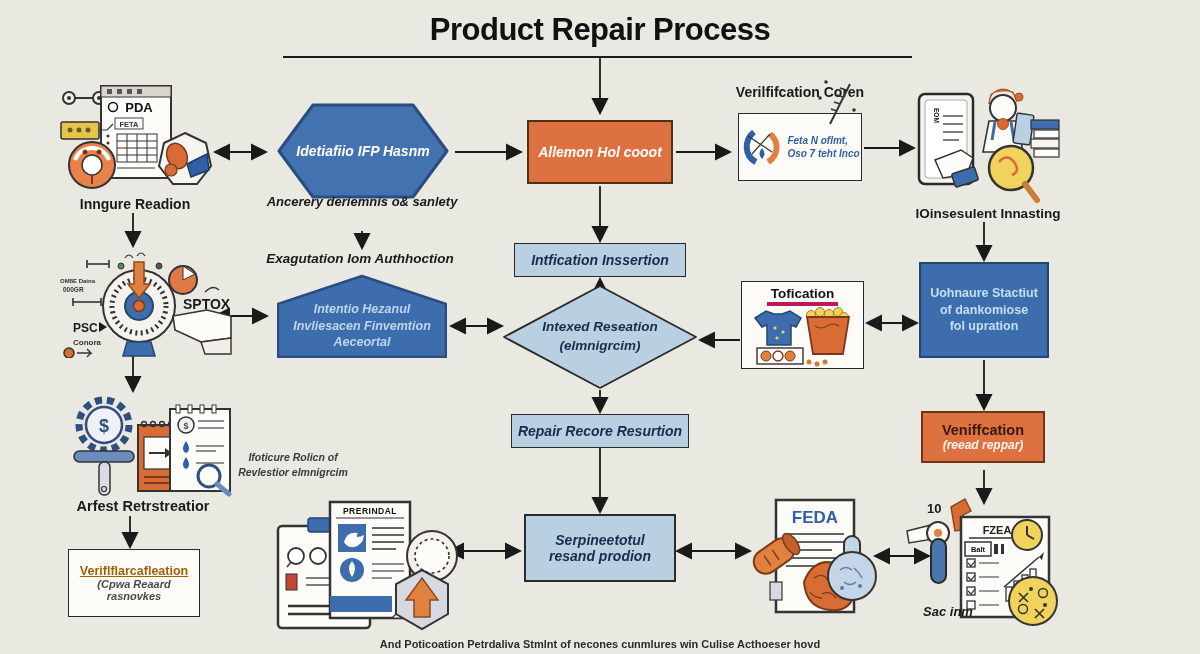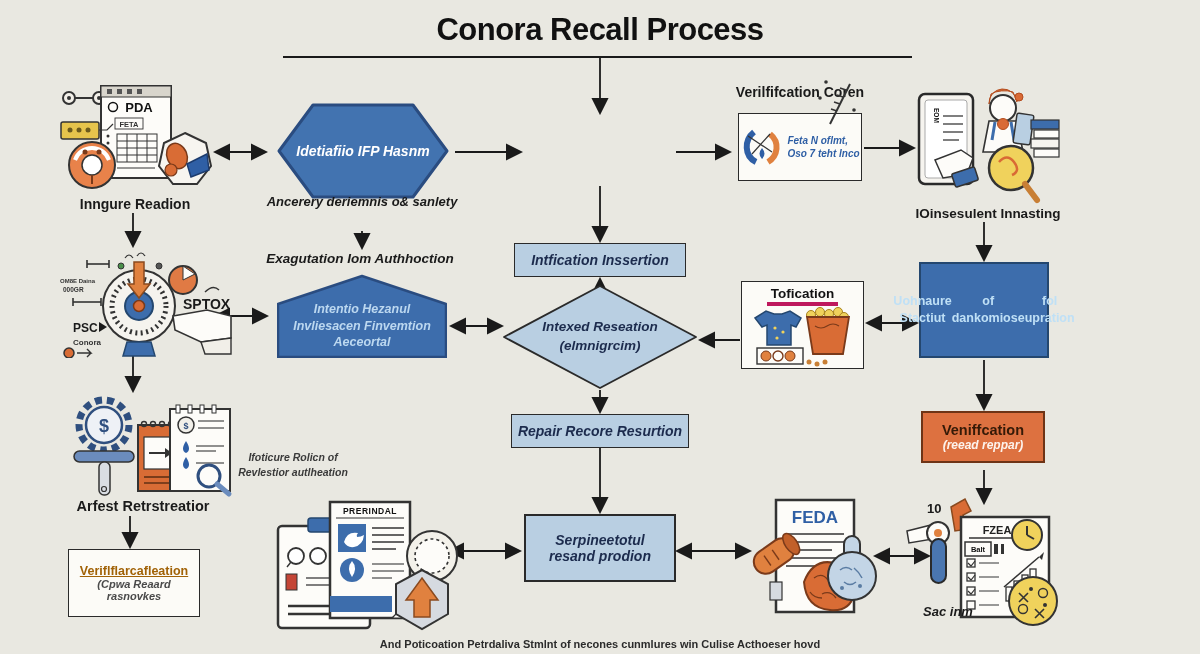--- a/index.html
+++ b/index.html
@@ -68,21 +68,21 @@
       <line x1="984" y1="360" x2="984" y2="408" marker-end="url(#ah)"></line>
       <line x1="984" y1="470" x2="984" y2="502" marker-end="url(#ah)"></line>
       <line x1="133" y1="356" x2="133" y2="390" marker-end="url(#ah)"></line>
       <line x1="130" y1="516" x2="130" y2="546" marker-end="url(#ah)"></line>
       <line x1="519" y1="551" x2="450" y2="551" marker-start="url(#ah)" marker-end="url(#ah)"></line>
       <line x1="678" y1="551" x2="749" y2="551" marker-start="url(#ah)" marker-end="url(#ah)"></line>
       <line x1="876" y1="556" x2="928" y2="556" marker-start="url(#ah)" marker-end="url(#ah)"></line>
     </g>
   </svg>
 
-  <div class="title">Conora Recall Process</div>
+  <div class="title">Product Repair Process</div>
   <div class="caption">And Poticoation Petrdaliva Stmlnt of necones cunmlures win Culise Acthoeser hovd</div>
 
   <svg class="icon-cluster" style="left:55px;top:82px;" width="160" height="115">
     <circle cx="14" cy="16" r="6" fill="#f2efe8" stroke="#333" stroke-width="2"></circle>
     <circle cx="14" cy="16" r="2" fill="#333"></circle>
     <line x1="20" y1="16" x2="38" y2="16" stroke="#333" stroke-width="2"></line>
     <circle cx="44" cy="16" r="6" fill="#f2efe8" stroke="#333" stroke-width="2"></circle>
     <circle cx="44" cy="16" r="2" fill="#333"></circle>
     <rect x="46" y="4" width="70" height="92" fill="#fdfcf9" stroke="#333" stroke-width="2"></rect>
     <rect x="46" y="4" width="70" height="11" fill="#d8d5cc" stroke="#333" stroke-width="1"></rect>
@@ -129,20 +129,23 @@
   <div class="shape-wrap" style="left:277px;top:101px;width:172px;height:100px;">
     <svg width="172" height="100">
       <polygon points="2,50 36,4 136,4 170,50 136,96 36,96" fill="#4273b0" stroke="#2a4c80" stroke-width="3" stroke-linejoin="round"></polygon>
     </svg>
     <div class="shape-text" style="color:#fff;font-weight:700;font-style:italic;font-size:14px;">
       <span>Idetiafiio IFP Hasnm</span>
     </div>
   </div>
   <div class="lbl it" style="left:252px;top:194px;width:220px;font-size:13px;">Ancerery deriemnis o&amp; sanlety</div>
 
+  <div class="node box-orange" style="left:527px;top:120px;width:146px;height:64px;">
+    <span class="t">Allemon Hol cooot</span>
+  </div>
 
   <div class="lbl" style="left:730px;top:84px;width:140px;font-size:14px;">Verilfifcation Coren</div>
   <div class="node box-white" style="left:738px;top:113px;width:124px;height:68px;z-index:2;">
     <svg width="44" height="46" style="flex:0 0 auto;">
       <path d="M14,8 C4,16 4,32 16,38" fill="none" stroke="#2f5fa5" stroke-width="6"></path>
       <path d="M30,10 C40,18 38,32 28,38" fill="none" stroke="#e0813f" stroke-width="6"></path>
       <line x1="8" y1="12" x2="32" y2="28" stroke="#333" stroke-width="1.2"></line>
       <line x1="30" y1="10" x2="12" y2="30" stroke="#333" stroke-width="1.2"></line>
       <path d="M22,24 q5,6 0,11 q-5,-5 0,-11" fill="#2f5fa5"></path>
     </svg>
@@ -264,21 +267,21 @@
       <rect x="12" y="42" width="46" height="16" fill="#fdfcf9" stroke="#333" stroke-width="1.4"></rect>
       <circle cx="21" cy="50" r="5" fill="#e0813f" stroke="#7a3a1a" stroke-width="1"></circle>
       <circle cx="33" cy="50" r="5" fill="#fdfcf9" stroke="#7a3a1a" stroke-width="1.4"></circle>
       <circle cx="45" cy="50" r="5" fill="#e0813f" stroke="#7a3a1a" stroke-width="1"></circle>
       <circle cx="64" cy="56" r="2.5" fill="#c87f35"></circle>
         <circle cx="72" cy="58" r="2.5" fill="#c87f35"></circle>
         <circle cx="80" cy="56" r="2.5" fill="#c87f35"></circle>
     </svg>
   </div>
 
-  <div class="node box-blue" style="left:919px;top:262px;width:130px;height:96px;">
+  <div class="node box-blue" style="left:919px;top:262px;width:130px;height:96px;flex-direction:column;">
     <span class="t">Uohnaure Stactiut</span>
     <span class="t">of dankomiose</span>
     <span class="t">fol upration</span>
   </div>
 
   <div class="node box-lblue" style="left:511px;top:414px;width:178px;height:34px;">
     <span class="t">Repair Recore Resurtion</span>
   </div>
 
   <div class="node box-orange" style="left:921px;top:411px;width:124px;height:52px;flex-direction:column;border-color:#6e3416;">
@@ -322,21 +325,21 @@
     <line x1="138" y1="53" x2="166" y2="53" stroke="#555" stroke-width="1.3"></line>
     <line x1="138" y1="58" x2="158" y2="58" stroke="#555" stroke-width="1.3"></line>
     <path d="M128,64 c-4,6 -4,10 0,12 c4,-2 4,-6 0,-12" fill="#2f5fa5"></path>
     <line x1="138" y1="70" x2="166" y2="70" stroke="#555" stroke-width="1.3"></line>
     <circle cx="151" cy="83" r="11" fill="#fdfcf9" stroke="#2f4f7f" stroke-width="3"></circle>
     <line x1="159" y1="91" x2="171" y2="101" stroke="#6b8cbd" stroke-width="5" stroke-linecap="round"></line>
   </svg>
   <div class="lbl" style="left:48px;top:498px;width:190px;font-size:14.5px;">Arfest Retrstreatior</div>
   <div class="lbl it" style="left:218px;top:450px;width:150px;font-size:10.5px;font-weight:700;color:#3a3a3a;line-height:1.4;">
     <div>Ifoticure Rolicn of</div>
-    <div>Revlestior autlheation</div>
+    <div>Revlestior elmnigrcim</div>
   </div>
 
   <div class="node box-white" style="left:68px;top:549px;width:132px;height:68px;flex-direction:column;">
     <span style="font-weight:800;font-size:12.5px;color:#a16207;text-decoration:underline;">Veriflflarcafleation</span>
     <span style="font-weight:700;font-style:italic;font-size:11px;color:#4a4a4a;">(Cpwa Reaard</span>
     <span style="font-weight:700;font-style:italic;font-size:11px;color:#4a4a4a;">rasnovkes</span>
   </div>
 
   <svg class="icon-cluster" style="left:272px;top:498px;" width="190" height="134">
     <rect x="6" y="28" width="92" height="102" rx="4" fill="#fdfcf9" stroke="#333" stroke-width="2.5"></rect>

